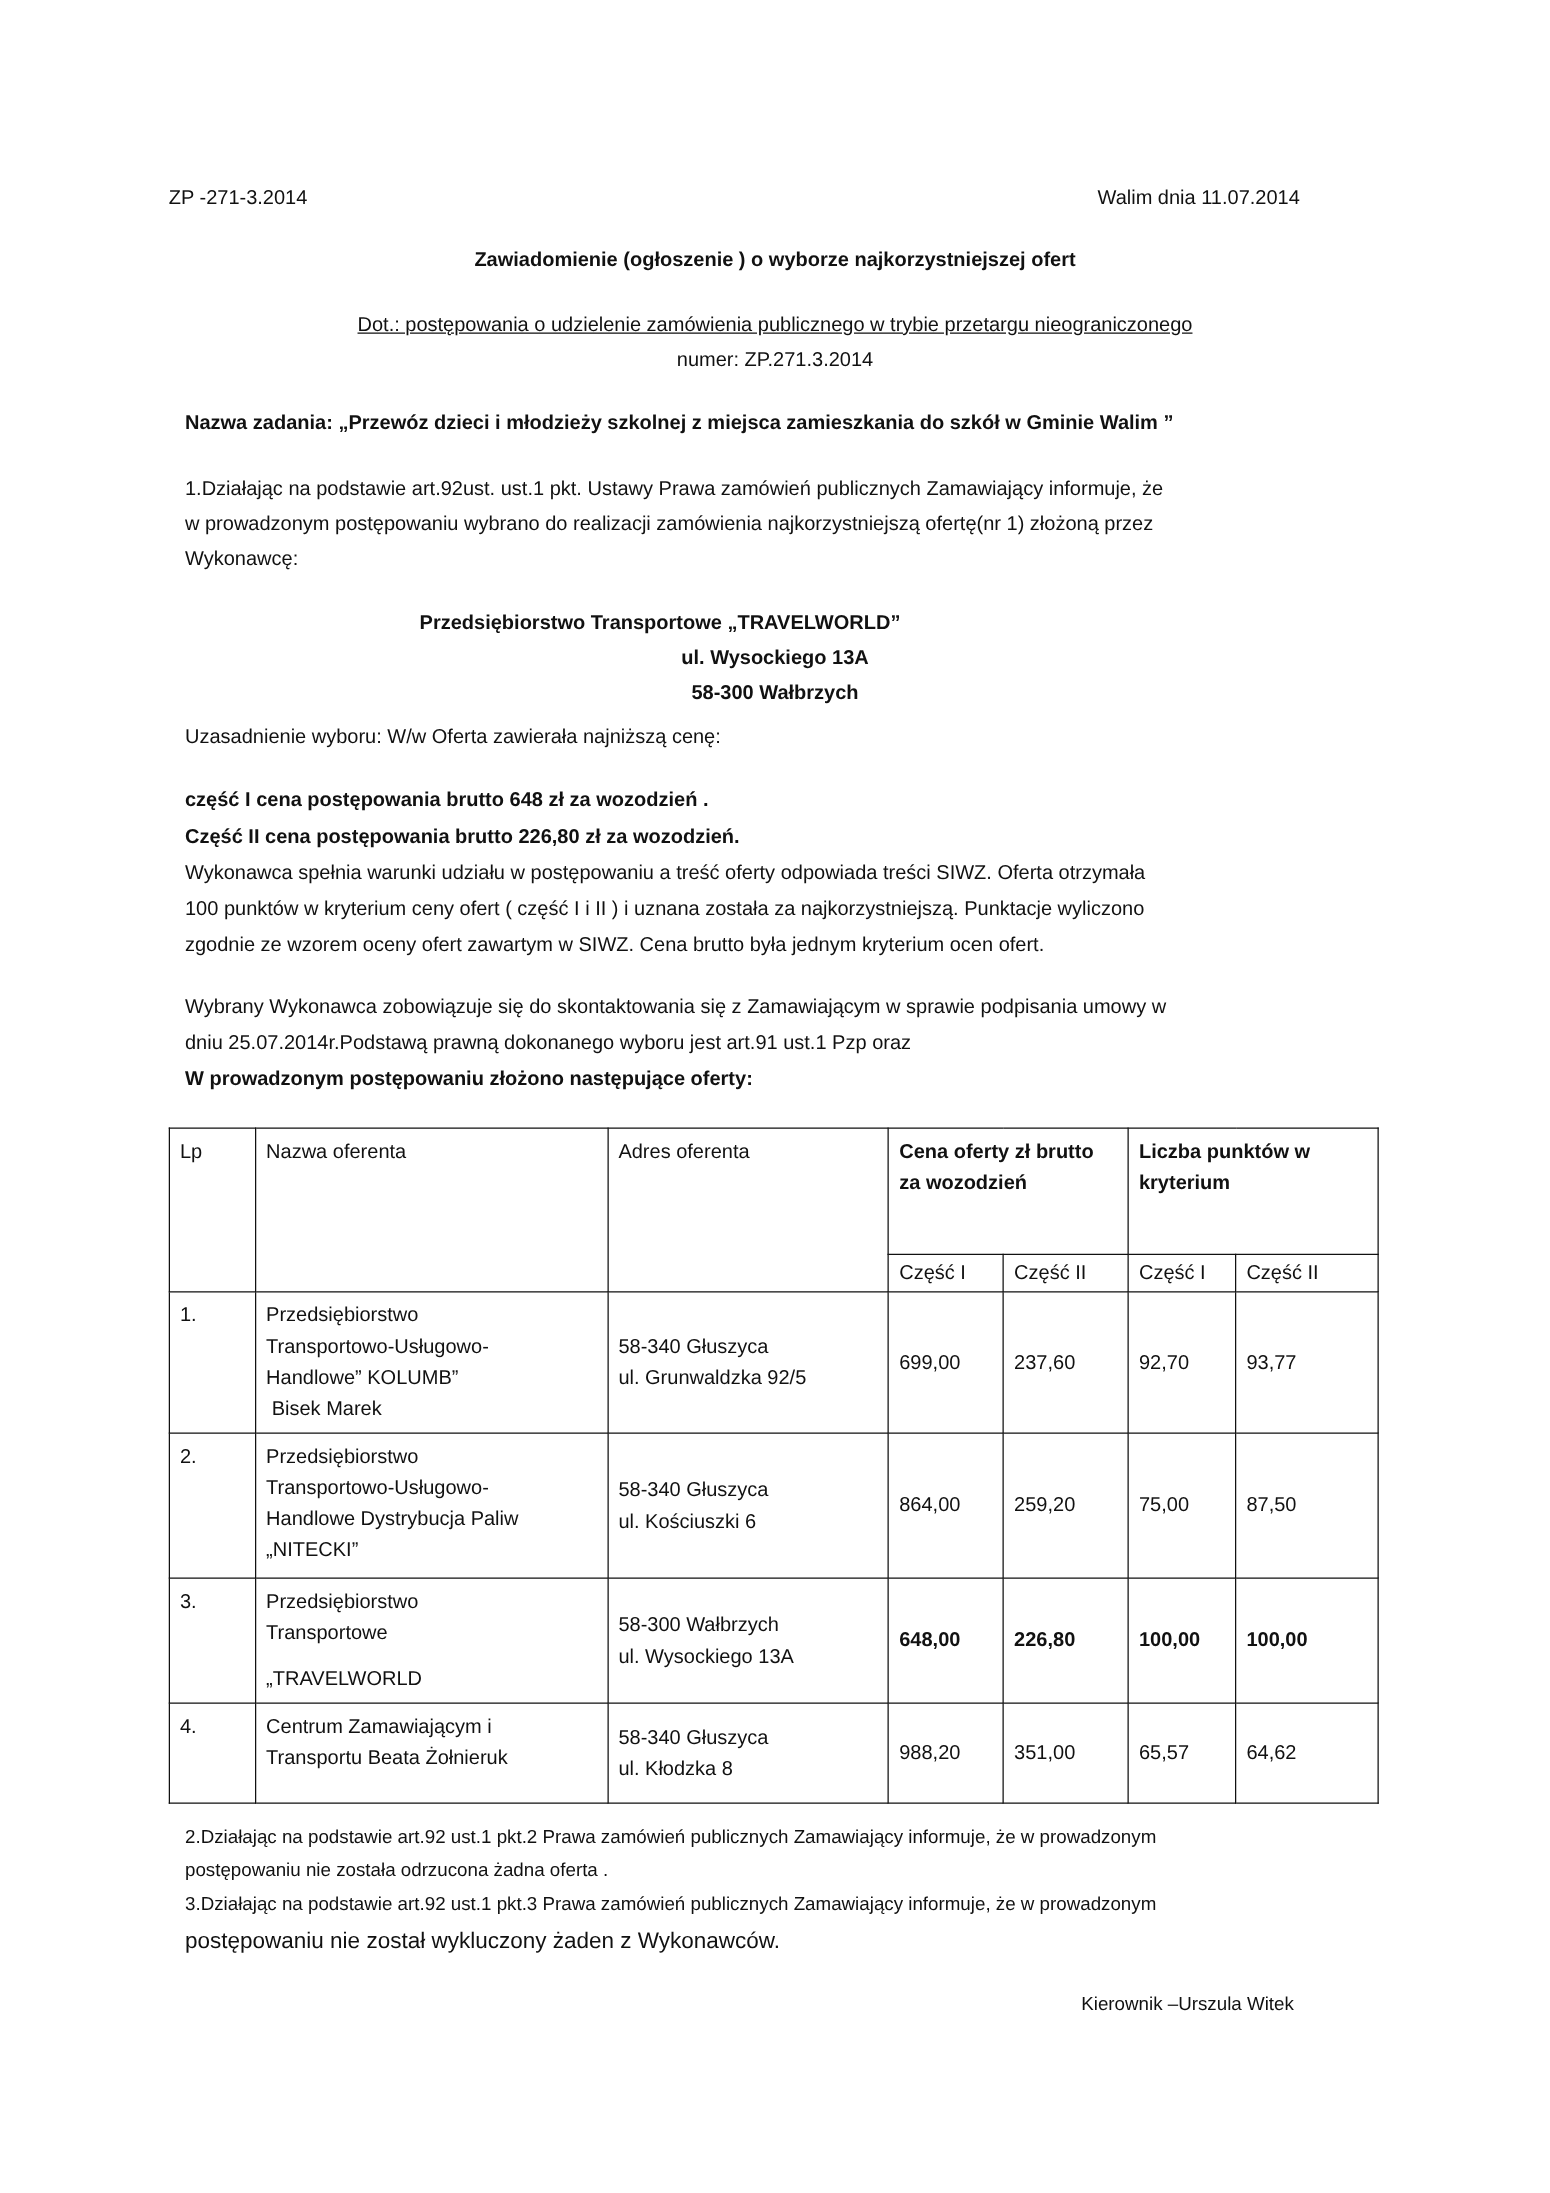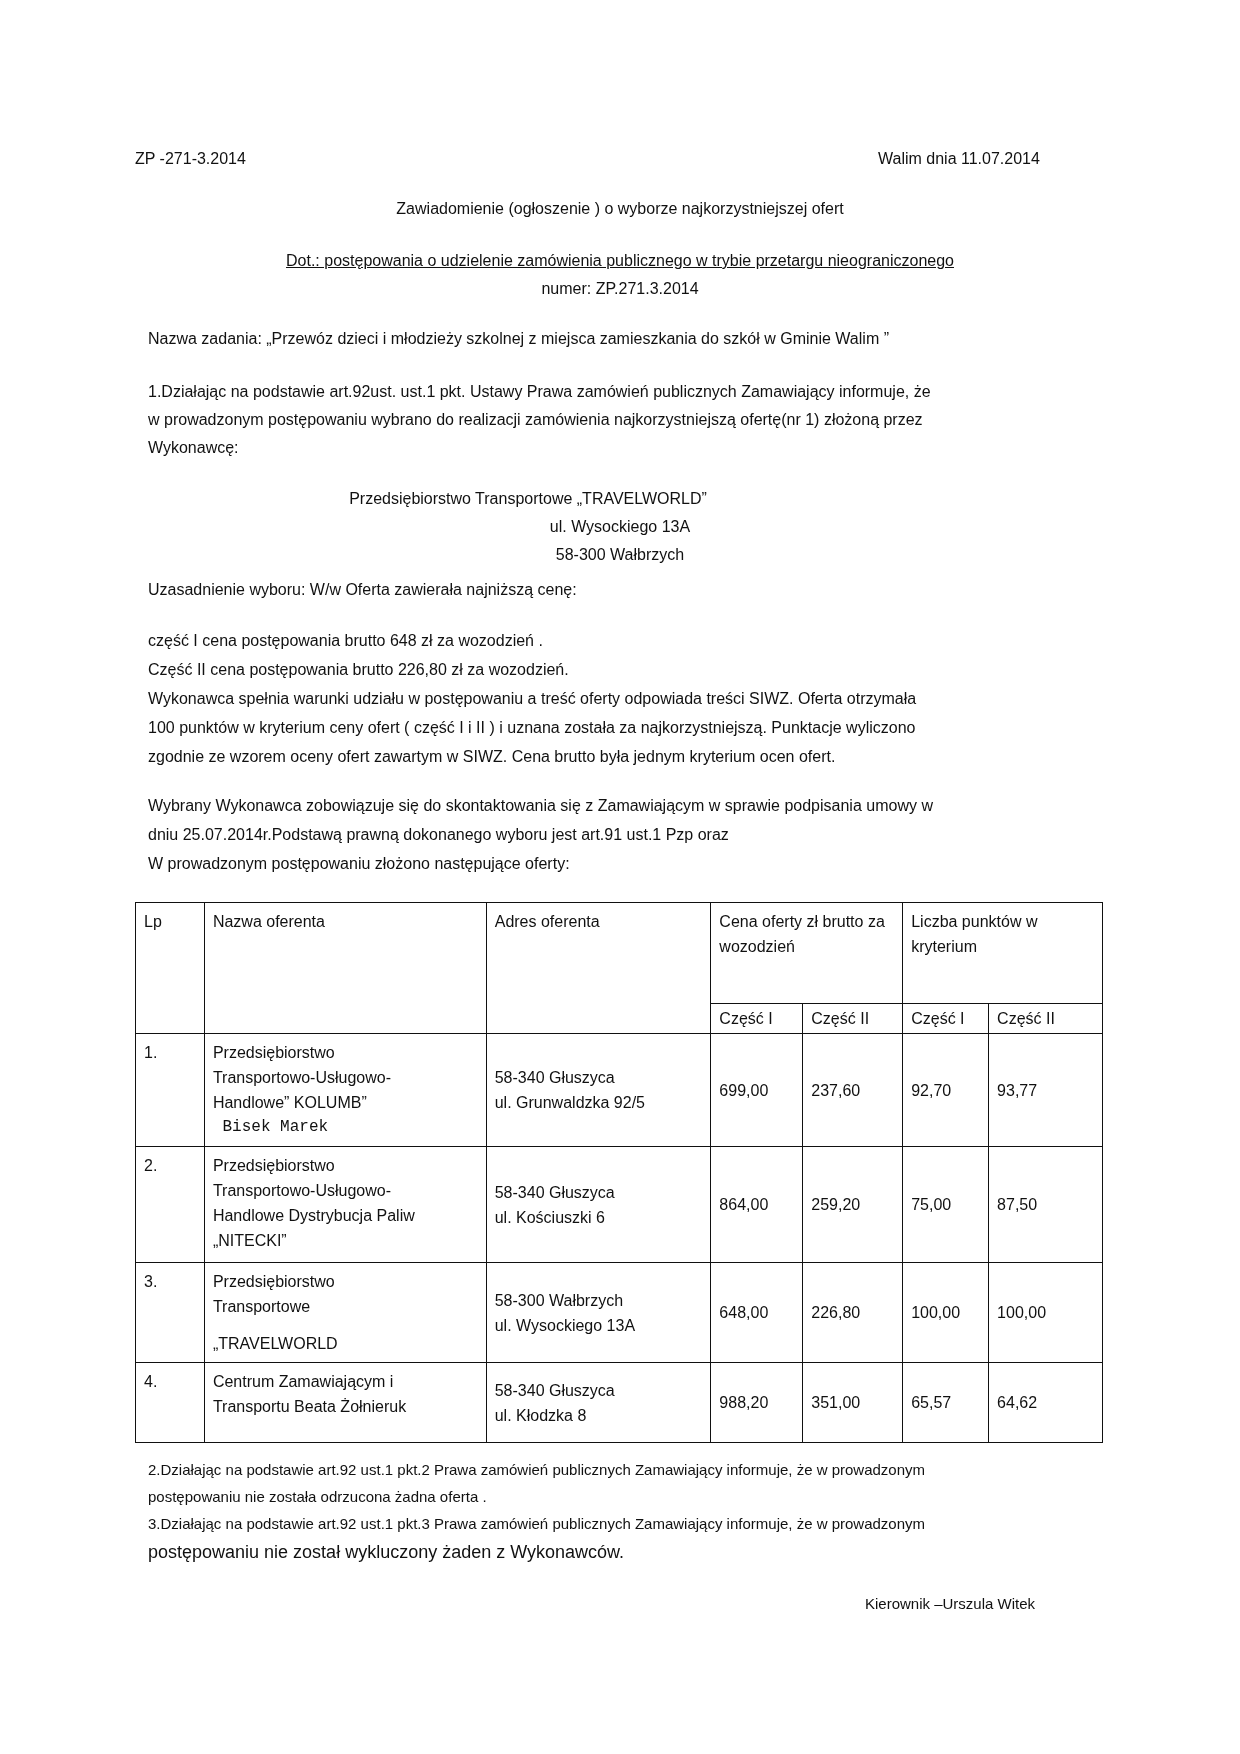--- a/index.html
+++ b/index.html
@@ -1,19 +1,19 @@
 <!DOCTYPE html>
 <html><head>
   <meta charset="utf-8">
   <style>
     html, body { margin: 0; padding: 0; background: #ffffff; }
     body { width: 1240px; height: 1754px; position: relative; overflow: hidden;
       font-family: "Liberation Sans", sans-serif; color: #111; font-size: 16px; }
     .abs { position: absolute; }
-    .bold { font-weight: normal; }
+    .bold { font-weight: bold; }
     .center { text-align: center; }
     .line { white-space: nowrap; }
     table.offers { position: absolute; left: 135px; top: 902px; width: 968px;
       border-collapse: collapse; font-size: 16px; }
     table.offers td { border: 1.5px solid #111; vertical-align: top; padding: 6px 8px; line-height: 25px; }
     table.offers tr.hdr1 td { height: 88px; }
     table.offers tr.hdr2 td { height: 20px; padding: 2px 8px; }
     .vmid { vertical-align: middle !important; }
   </style>
 </head>
@@ -74,21 +74,21 @@
       <td>Część II</td>
     </tr>
     </tbody>
       <tbody id="offer-rows">
         <tr style="height: 88px;">
           <td>1.</td>
           <td>
             <div style="white-space: pre;">Przedsiębiorstwo</div>
             <div style="white-space: pre;">Transportowo-Usługowo-</div>
             <div style="white-space: pre;">Handlowe” KOLUMB”</div>
-            <div style="white-space: pre; font-family: Liberation Mono, monospace;"> Bisek Marek</div>
+            <div style="white-space: pre;"> Bisek Marek</div>
           </td>
           <td class="vmid">
             <div>58-340 Głuszyca</div>
             <div>ul. Grunwaldzka 92/5</div>
           </td>
           <td class="vmid">699,00</td>
           <td class="vmid">237,60</td>
           <td class="vmid">92,70</td>
           <td class="vmid">93,77</td>
         </tr>

